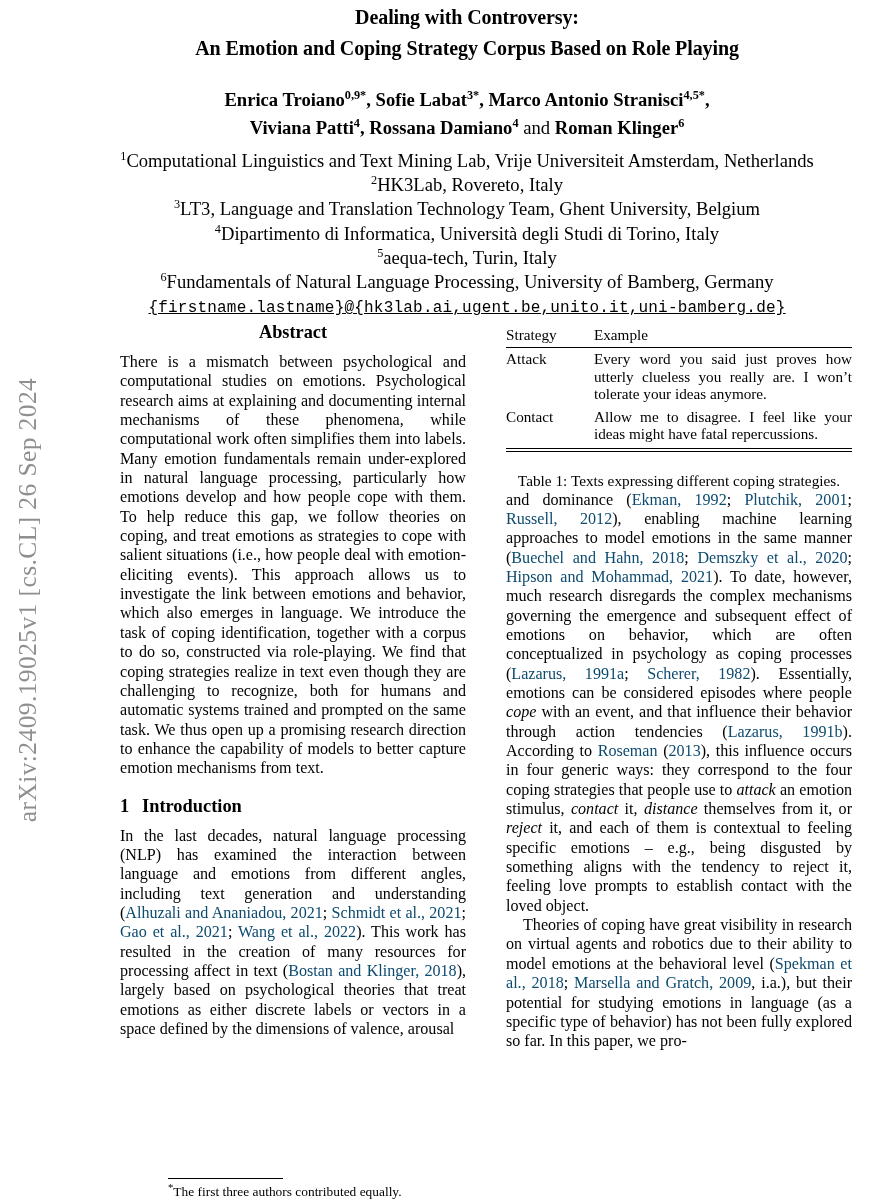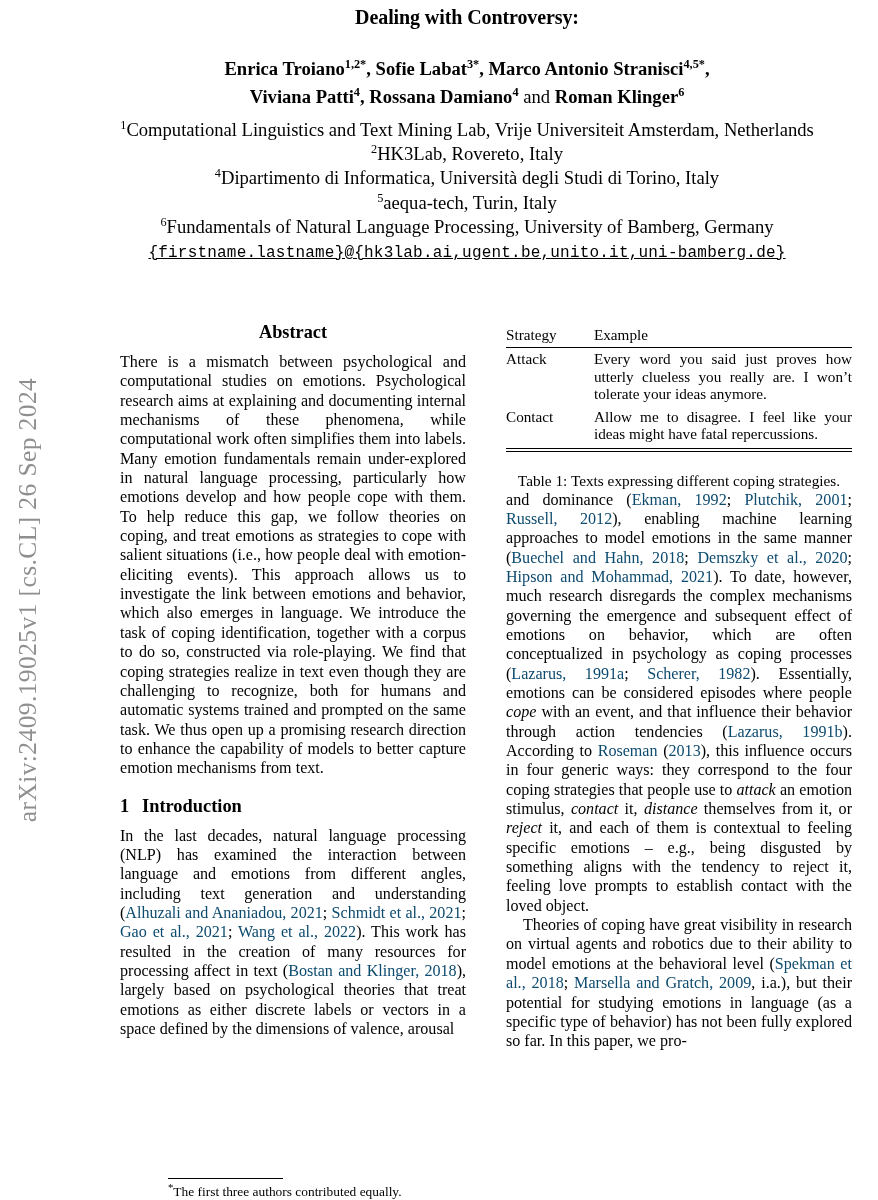--- a/index.html
+++ b/index.html
@@ -195,34 +195,36 @@
 
 <div class="arxiv-stamp">
   <span>arXiv:2409.19025v1  [cs.CL]  26 Sep 2024</span>
 </div>
 
 <div class="page">
 
   <div class="title-block">
     <div class="paper-title">
       <div>Dealing with Controversy:</div>
+      <div>An Emotion and Coping Strategy Corpus Based on Role Playing</div>
     </div>
 
     <div class="authors">
       <div>
-        <span>Enrica Troiano</span><sup>1,2*</sup><span>, </span><span>Sofie Labat</span><sup>3*</sup><span>, </span><span>Marco Antonio Stranisci</span><sup>4,5*</sup><span>,</span>
+        <span>Enrica Troiano</span><sup>0,9*</sup><span>, </span><span>Sofie Labat</span><sup>3*</sup><span>, </span><span>Marco Antonio Stranisci</span><sup>4,5*</sup><span>,</span>
       </div>
       <div>
         <span>Viviana Patti</span><sup>4</sup><span>, </span><span>Rossana Damiano</span><sup>4</sup><span class="nb"> and </span><span>Roman Klinger</span><sup>6</sup>
       </div>
     </div>
 
     <div class="affils">
       <div><sup>1</sup><span>Computational Linguistics and Text Mining Lab, Vrije Universiteit Amsterdam, Netherlands</span></div>
       <div><sup>2</sup><span>HK3Lab, Rovereto, Italy</span></div>
+      <div><sup>3</sup><span>LT3, Language and Translation Technology Team, Ghent University, Belgium</span></div>
       <div><sup>4</sup><span>Dipartimento di Informatica, Università degli Studi di Torino, Italy</span></div>
       <div><sup>5</sup><span>aequa-tech, Turin, Italy</span></div>
       <div><sup>6</sup><span>Fundamentals of Natural Language Processing, University of Bamberg, Germany</span></div>
     </div>
 
     <div class="emails">{firstname.lastname}@{hk3lab.ai,ugent.be,unito.it,uni-bamberg.de}</div>
   </div>
 
   <div class="columns">
 

